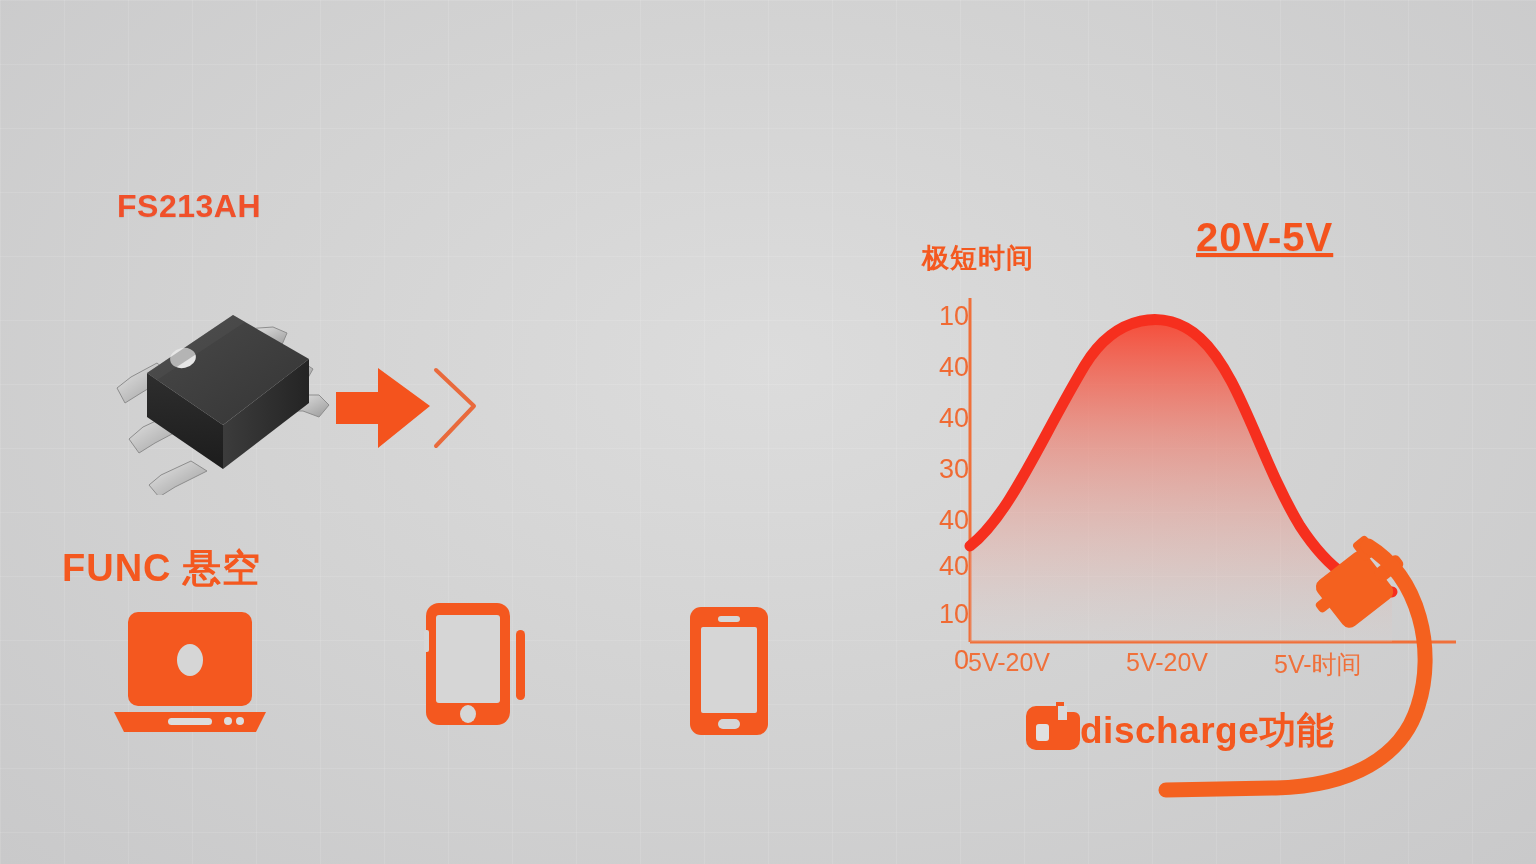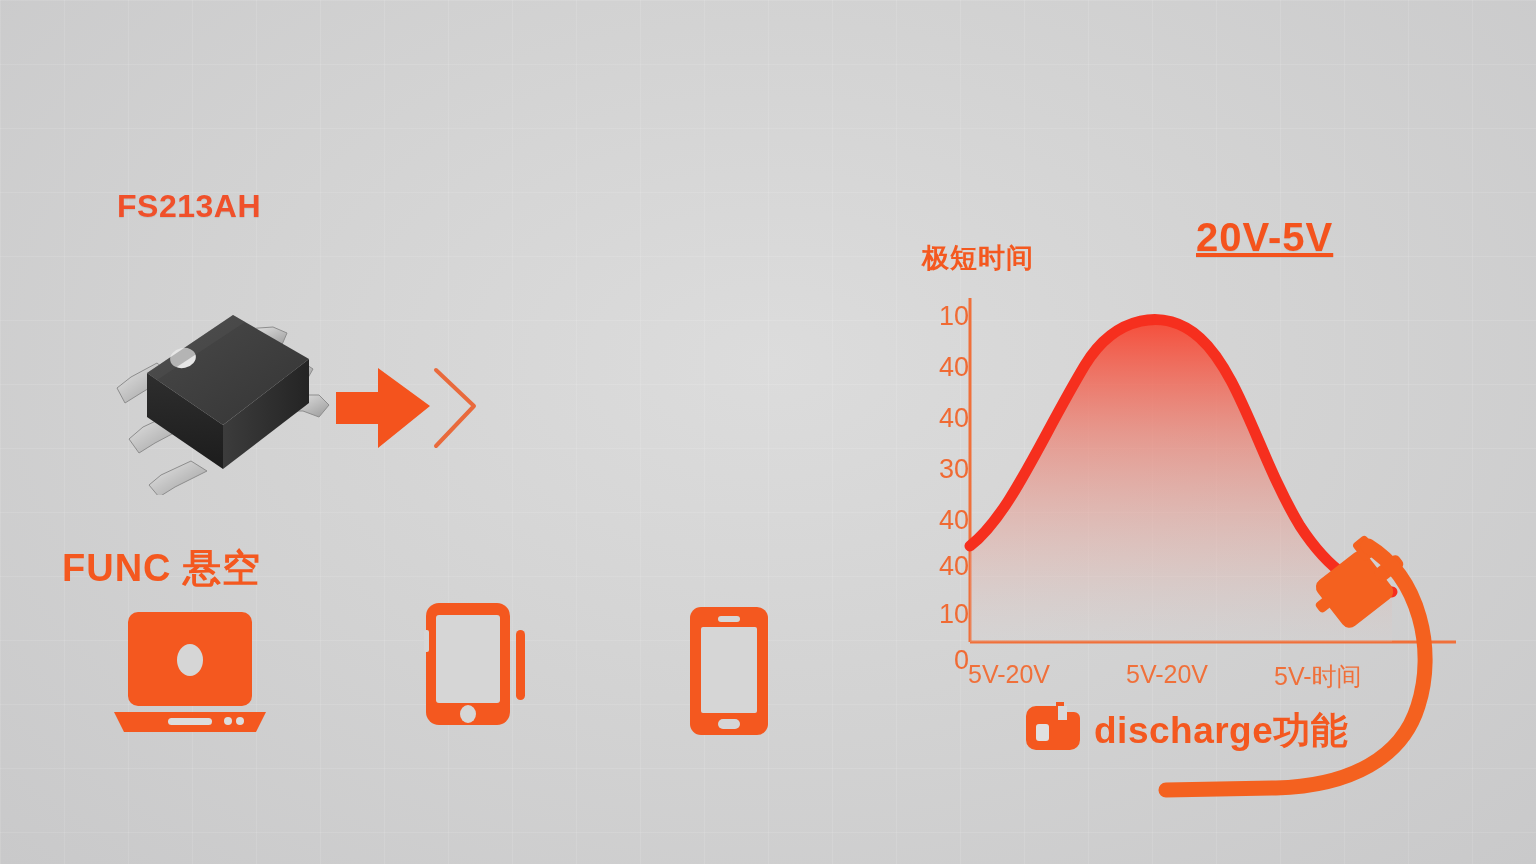--- a/index.html
+++ b/index.html
@@ -62,25 +62,25 @@
     text-decoration:underline;
   }
   #chart{left:900px;top:290px;width:560px;height:380px;}
   .ytick{
     position:absolute;right:0;width:44px;text-align:right;
     font-size:27px;color:#f06a33;font-weight:500;line-height:1;
   }
   #ylabels{position:absolute;left:921px;top:295px;width:48px;height:360px;margin-top:8px;}
   #xlabels{position:absolute;left:940px;top:648px;width:470px;height:36px;}
   .xtick{
-    position:absolute;font-size:25px;color:#f0703a;white-space:nowrap;margin-top:12px;
-  }
-
-  
-  #discharge{left:1022px;top:702px;display:flex;align-items:center;gap:14px;}
+    position:absolute;font-size:25px;color:#f0703a;white-space:nowrap;
+  }
+
+  
+  #discharge{left:1022px;top:702px;display:flex;align-items:center;}
   #discharge-text{
     font-size:37px;font-weight:bold;color:#f4581f;letter-spacing:.5px;
   }
 
   
   #cable-wrap{left:1100px;top:500px;width:400px;height:340px;}
   #plug-wrap{left:1310px;top:528px;width:120px;height:110px;}
 </style>
 </head>
 <body>

